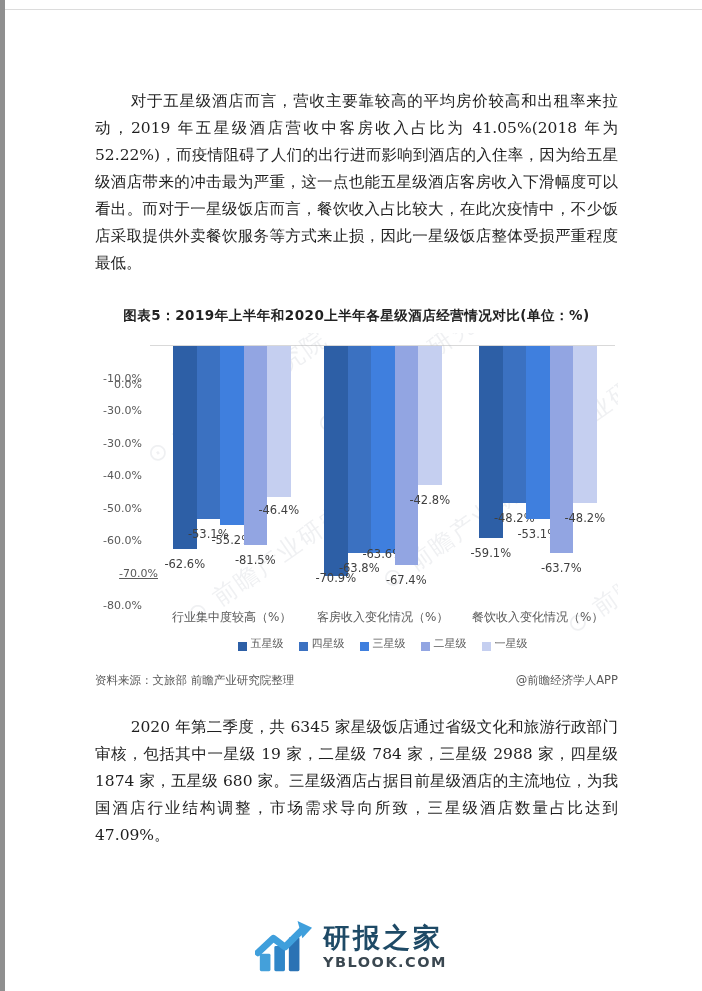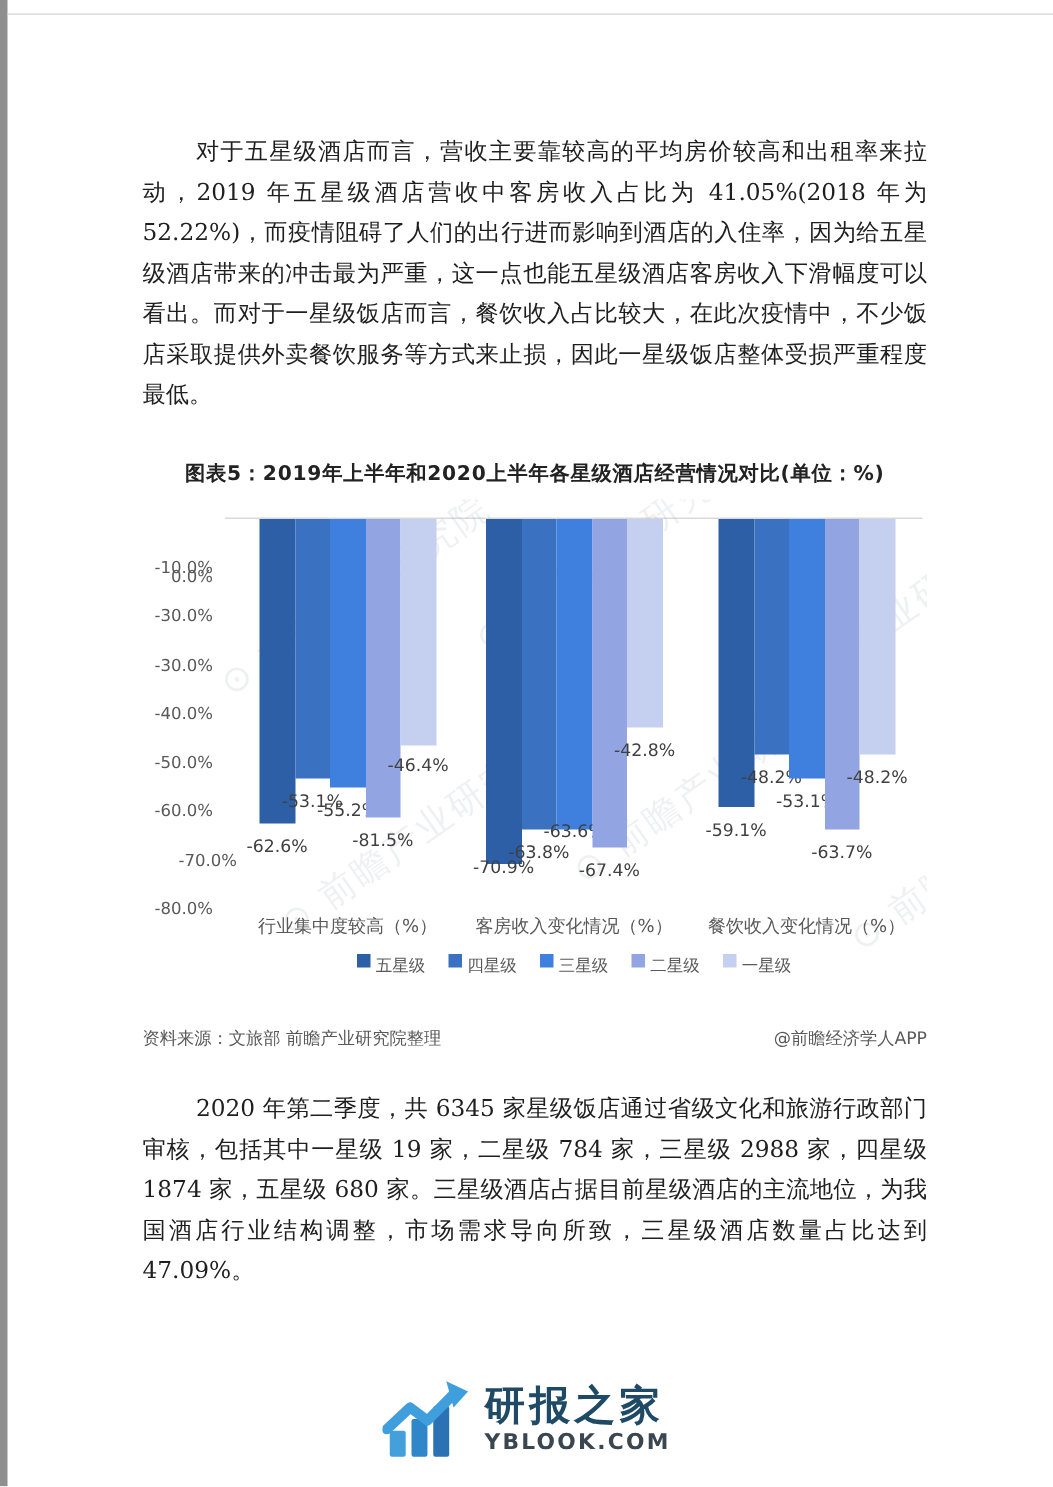--- a/index.html
+++ b/index.html
@@ -42,32 +42,32 @@
     transform:translateX(-50%);
   }
   .cat-label{
     position:absolute;top:276px;font-size:12px;color:#595959;white-space:nowrap;
     transform:translateX(-50%);
   }
   .legend{
     position:absolute;left:55px;top:303px;width:465px;
     display:flex;justify-content:center;gap:15px;
   }
-  .legend-item{display:flex;align-items:flex-start;gap:4px;font-size:11px;color:#595959;}
+  .legend-item{display:flex;align-items:flex-end;gap:4px;font-size:11px;color:#595959;}
   .legend-swatch{width:9px;height:9px;display:inline-block;}
   .watermark{
     position:absolute;
     font-size:24px;color:#aab0bc;opacity:0.18;
     white-space:nowrap;transform:rotate(-35deg);
     pointer-events:none;letter-spacing:2px;
     font-family:"DejaVu Sans","Liberation Sans",sans-serif;
   }
   .source-row{
     display:flex;justify-content:space-between;
-    margin-top:22px;
+    margin-top:10px;
     font-size:11.5px;color:#595959;
     font-family:"DejaVu Sans","Liberation Sans",sans-serif;
   }
   .section-heading{
     margin:46px 0 0 0;
     font-size:15.5px;font-weight:bold;
     text-indent:2.3em;
   }
   .para2{margin-top:26px;}
   .logo-row{
@@ -138,21 +138,21 @@
             <div class="bar-label" style="left: 434.75px; top: 164.65px;">-48.2%</div>
           </div>
         <div id="yticks">
             <div class="ytick" style="right: 476px; top: 17px; margin-top: 28px;">0.0%</div>
             <div class="ytick" style="right: 476px; top: 38.5px;">-10.0%</div>
             <div class="ytick" style="right: 476px; top: 71px;">-30.0%</div>
             <div class="ytick" style="right: 476px; top: 103.5px;">-30.0%</div>
             <div class="ytick" style="right: 476px; top: 136px; margin-left: 20px;">-40.0%</div>
             <div class="ytick" style="right: 476px; top: 168.5px;">-50.0%</div>
             <div class="ytick" style="right: 476px; top: 201px;">-60.0%</div>
-            <div class="ytick" style="right: 460px; top: 233.5px;">-70.0%</div>
+            <div class="ytick" style="right: 460px; top: 233.5px; text-decoration: underline;">-70.0%</div>
             <div class="ytick" style="right: 476px; top: 266px; text-align: center;">-80.0%</div>
           </div>
         <div id="cats">
             <div class="cat-label" style="left: 136.75px;">行业集中度较高（%）</div>
             <div class="cat-label" style="left: 287.75px;">客房收入变化情况（%）</div>
             <div class="cat-label" style="left: 442.75px;">餐饮收入变化情况（%）</div>
           </div>
         <div class="legend" id="legend">
             <div class="legend-item">
               <span class="legend-swatch" style="background: rgb(45, 95, 166);"></span>

